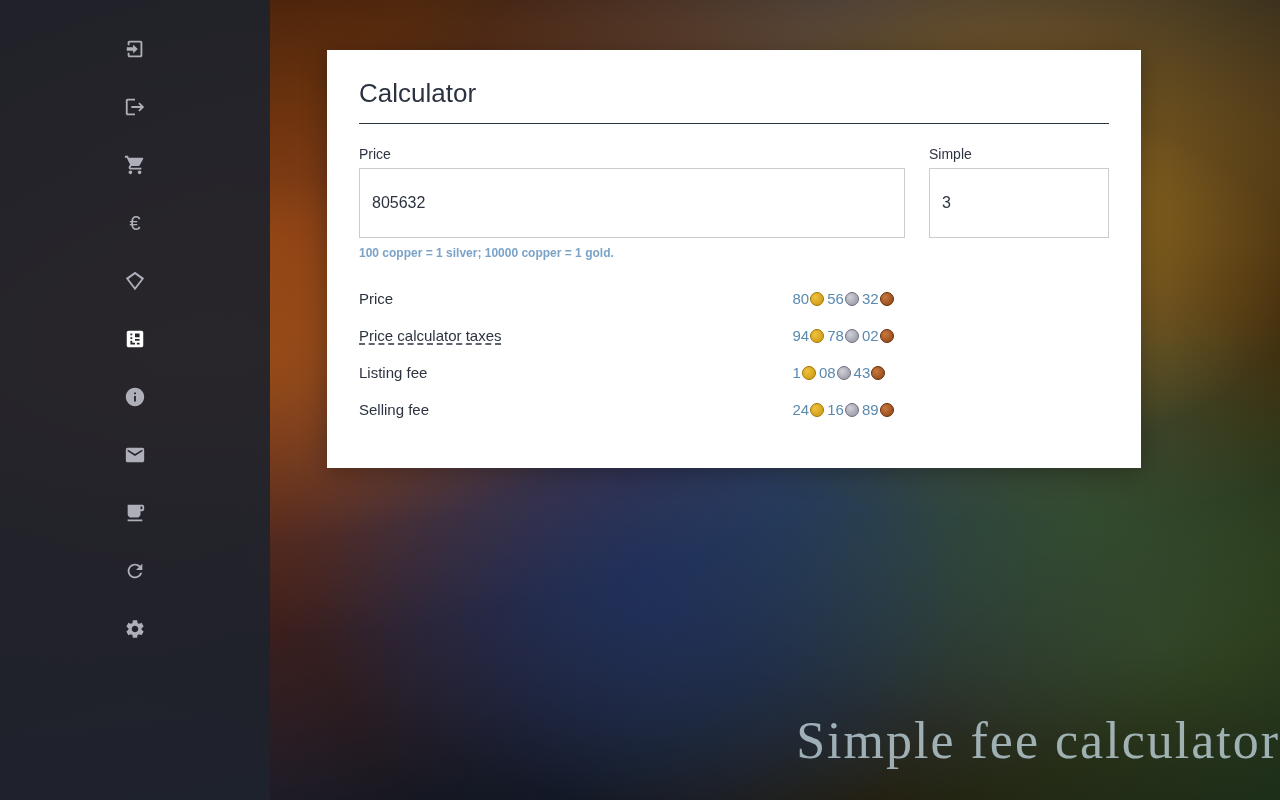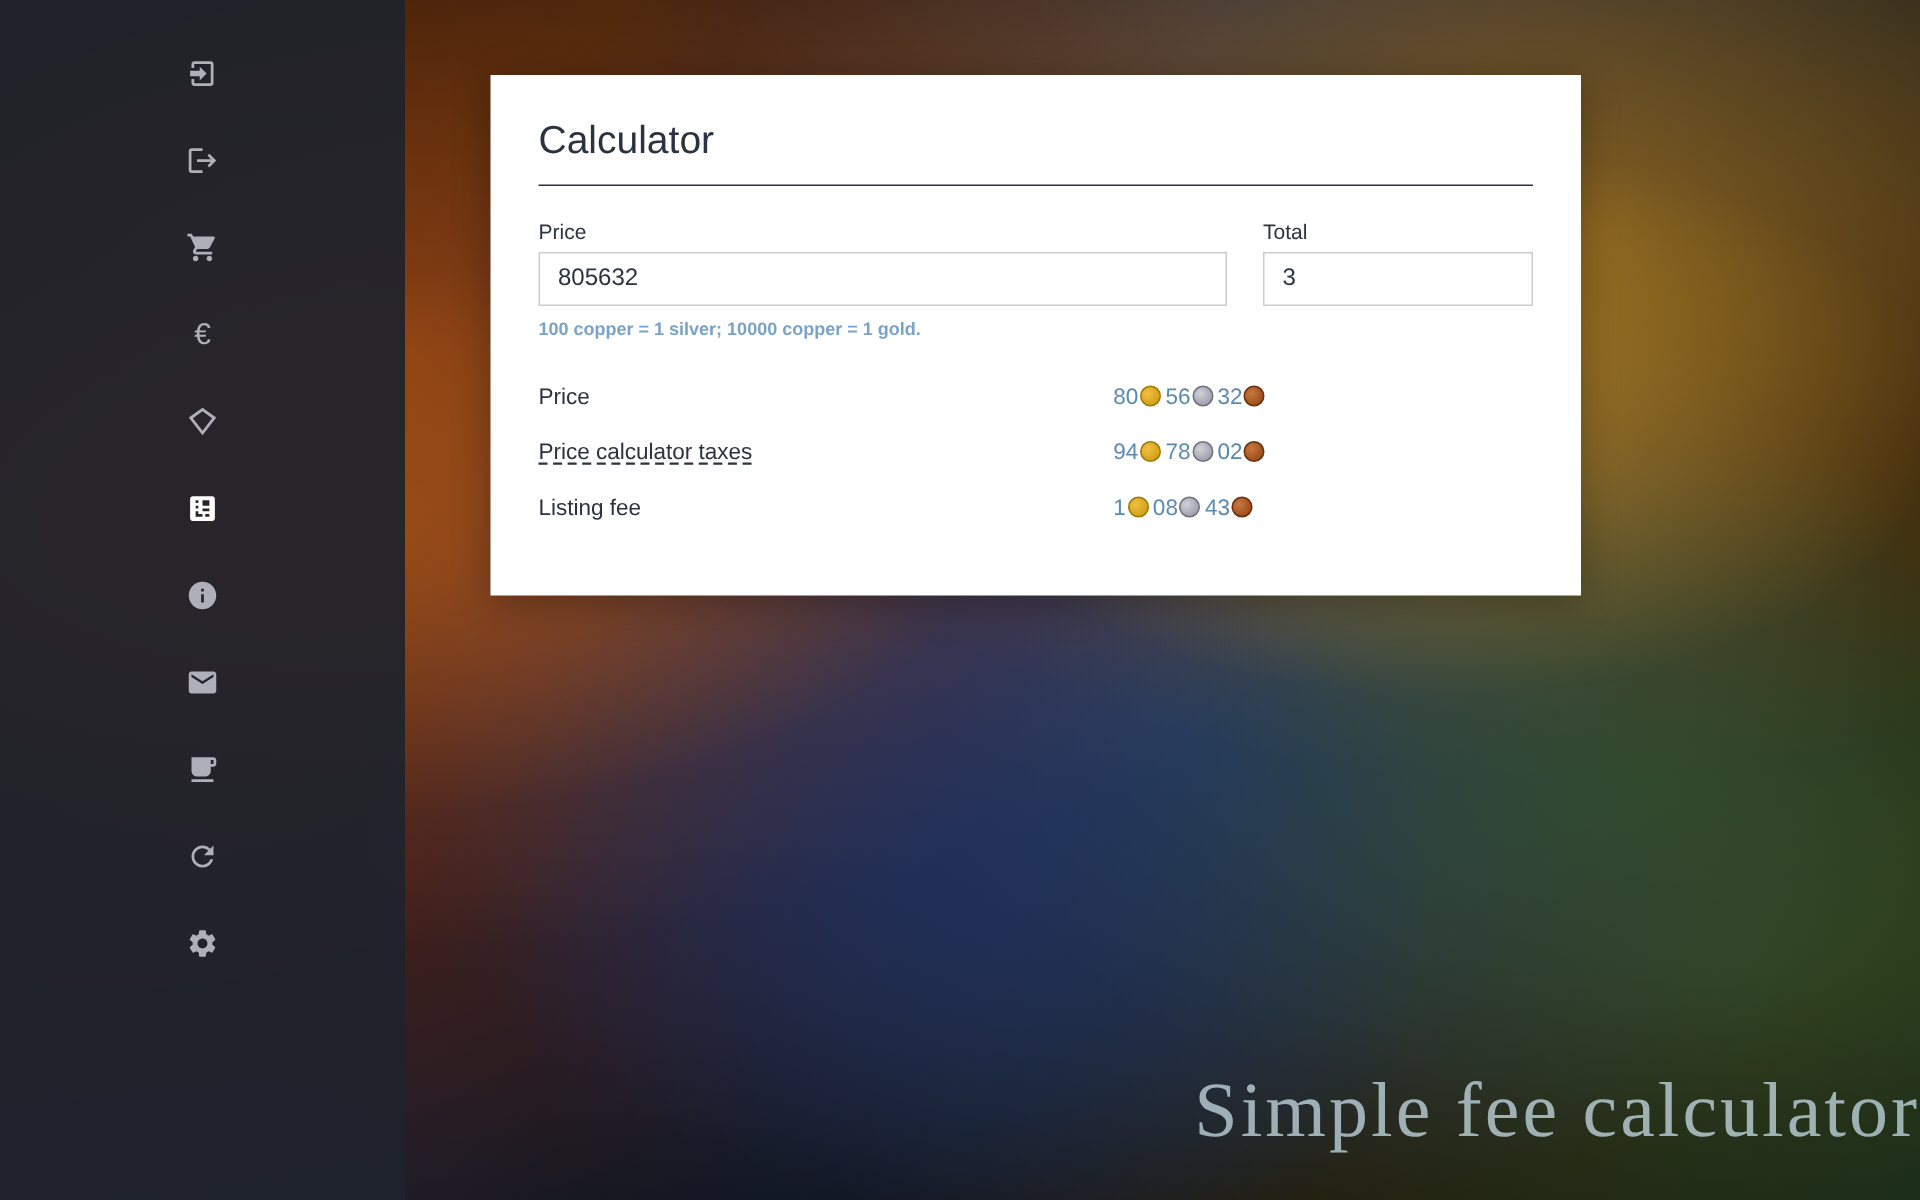--- a/index.html
+++ b/index.html
@@ -84,21 +84,21 @@
 
     .sidebar-item.active {
       color: #fff;
     }
 
     
     .main-panel {
       position: absolute;
       left: 327px;
       top: 50px;
-      width: 727px;
+      width: 814px;
       background: #fff;
       z-index: 3;
       padding: 28px 32px 40px 32px;
       box-shadow: 0 4px 24px rgba(0,0,0,0.3);
     }
 
     .panel-title {
       font-size: 26px;
       font-weight: 400;
       color: #2c3340;
@@ -132,21 +132,21 @@
     }
 
     .input-label {
       font-size: 14px;
       color: #2c3340;
       font-weight: 400;
     }
 
     .input-field {
       border: 1px solid #ccc;
-      padding: 8px 12px;
+      padding: 25px 12px;
       font-size: 16px;
       color: #2c3340;
       outline: none;
       background: #fff;
     }
 
     .hint-text {
       font-size: 12px;
       color: #7ba3c8;
       margin-bottom: 20px;
@@ -295,21 +295,21 @@
 <div class="main-panel">
   <h1 class="panel-title">Calculator</h1>
   <hr class="panel-divider">
 
   <div class="input-row">
     <div class="input-group price">
       <label class="input-label">Price</label>
       <input class="input-field" type="text" value="805632" style="">
     </div>
     <div class="input-group count">
-      <label class="input-label">Total</label>
+      <label class="input-label">Simple</label>
       <input class="input-field" type="text" value="3" style="">
     </div>
   </div>
 
   <div class="hint-text">100 copper = 1 silver; 10000 copper = 1 gold.</div>
 
   <table class="results-table">
     <tbody>
 
       <tr>
@@ -326,16 +326,22 @@
         </td>
       </tr>
 
       <tr>
         <td class="row-label">Listing fee</td>
         <td class="row-value">
           <span>1</span><span class="coin coin-gold"></span><span>08</span><span class="coin coin-silver"></span><span>43</span><span class="coin coin-copper"></span>
         </td>
       </tr>
 
+      <tr>
+        <td class="row-label">Selling fee</td>
+        <td class="row-value">
+          <span>24</span><span class="coin coin-gold"></span><span>16</span><span class="coin coin-silver"></span><span>89</span><span class="coin coin-copper"></span>
+        </td>
+      </tr>
 
     </tbody>
   </table>
 </div>
 
 </body></html>

